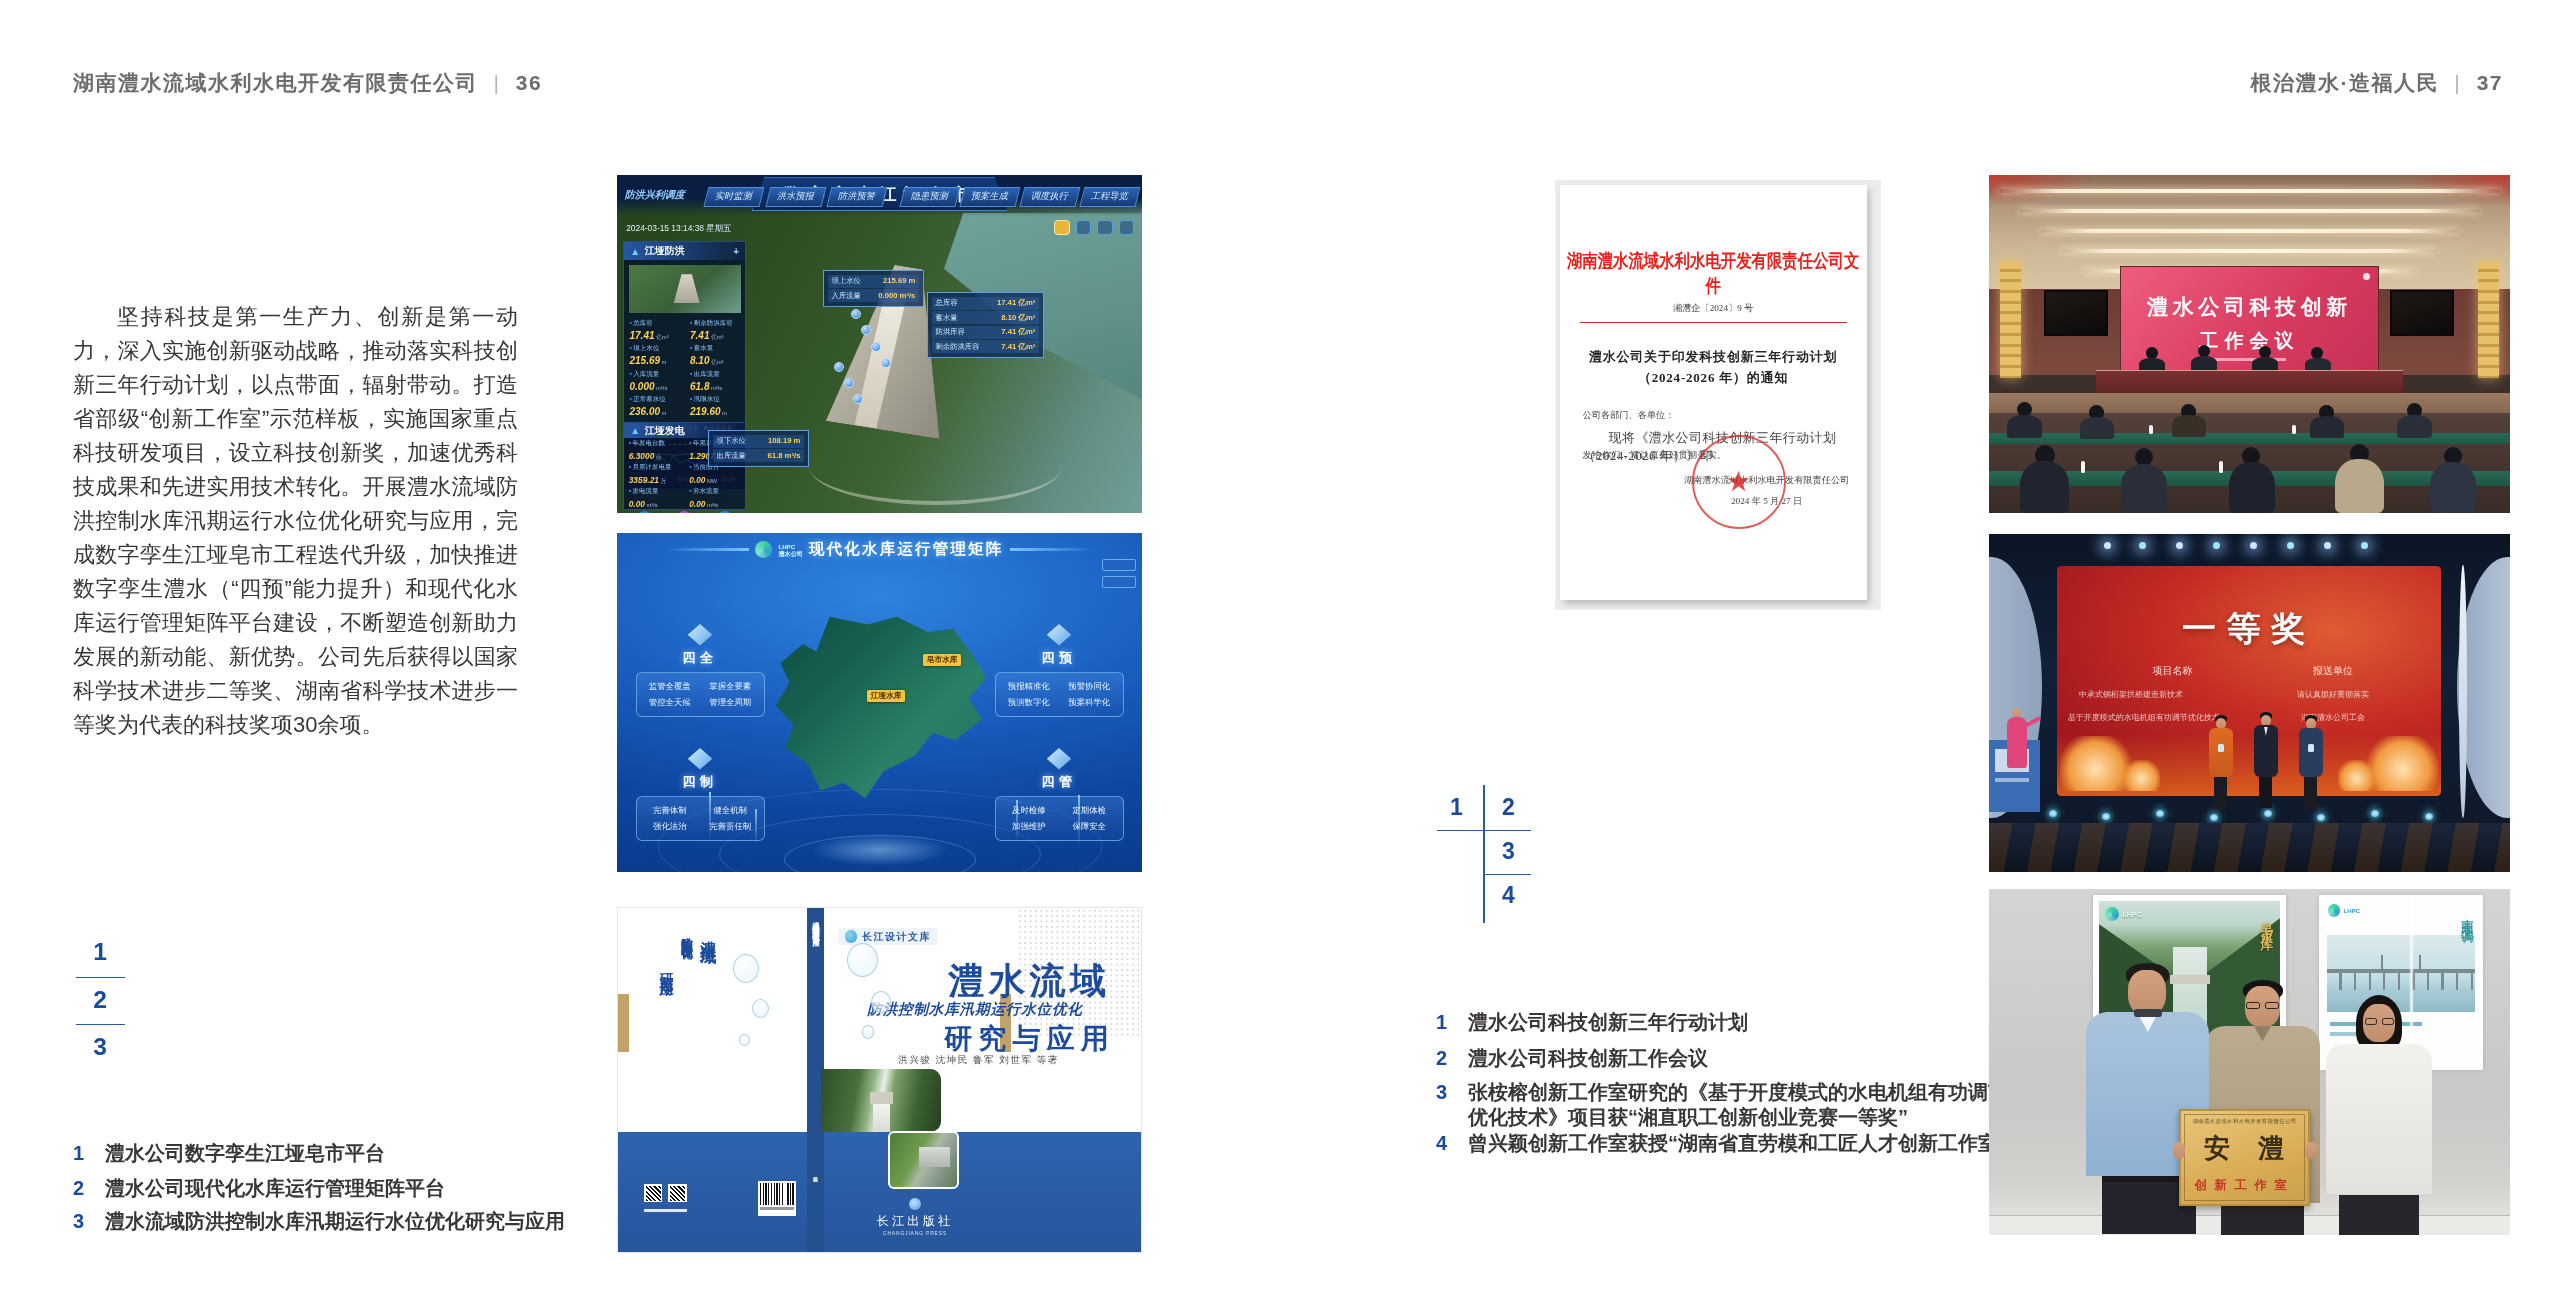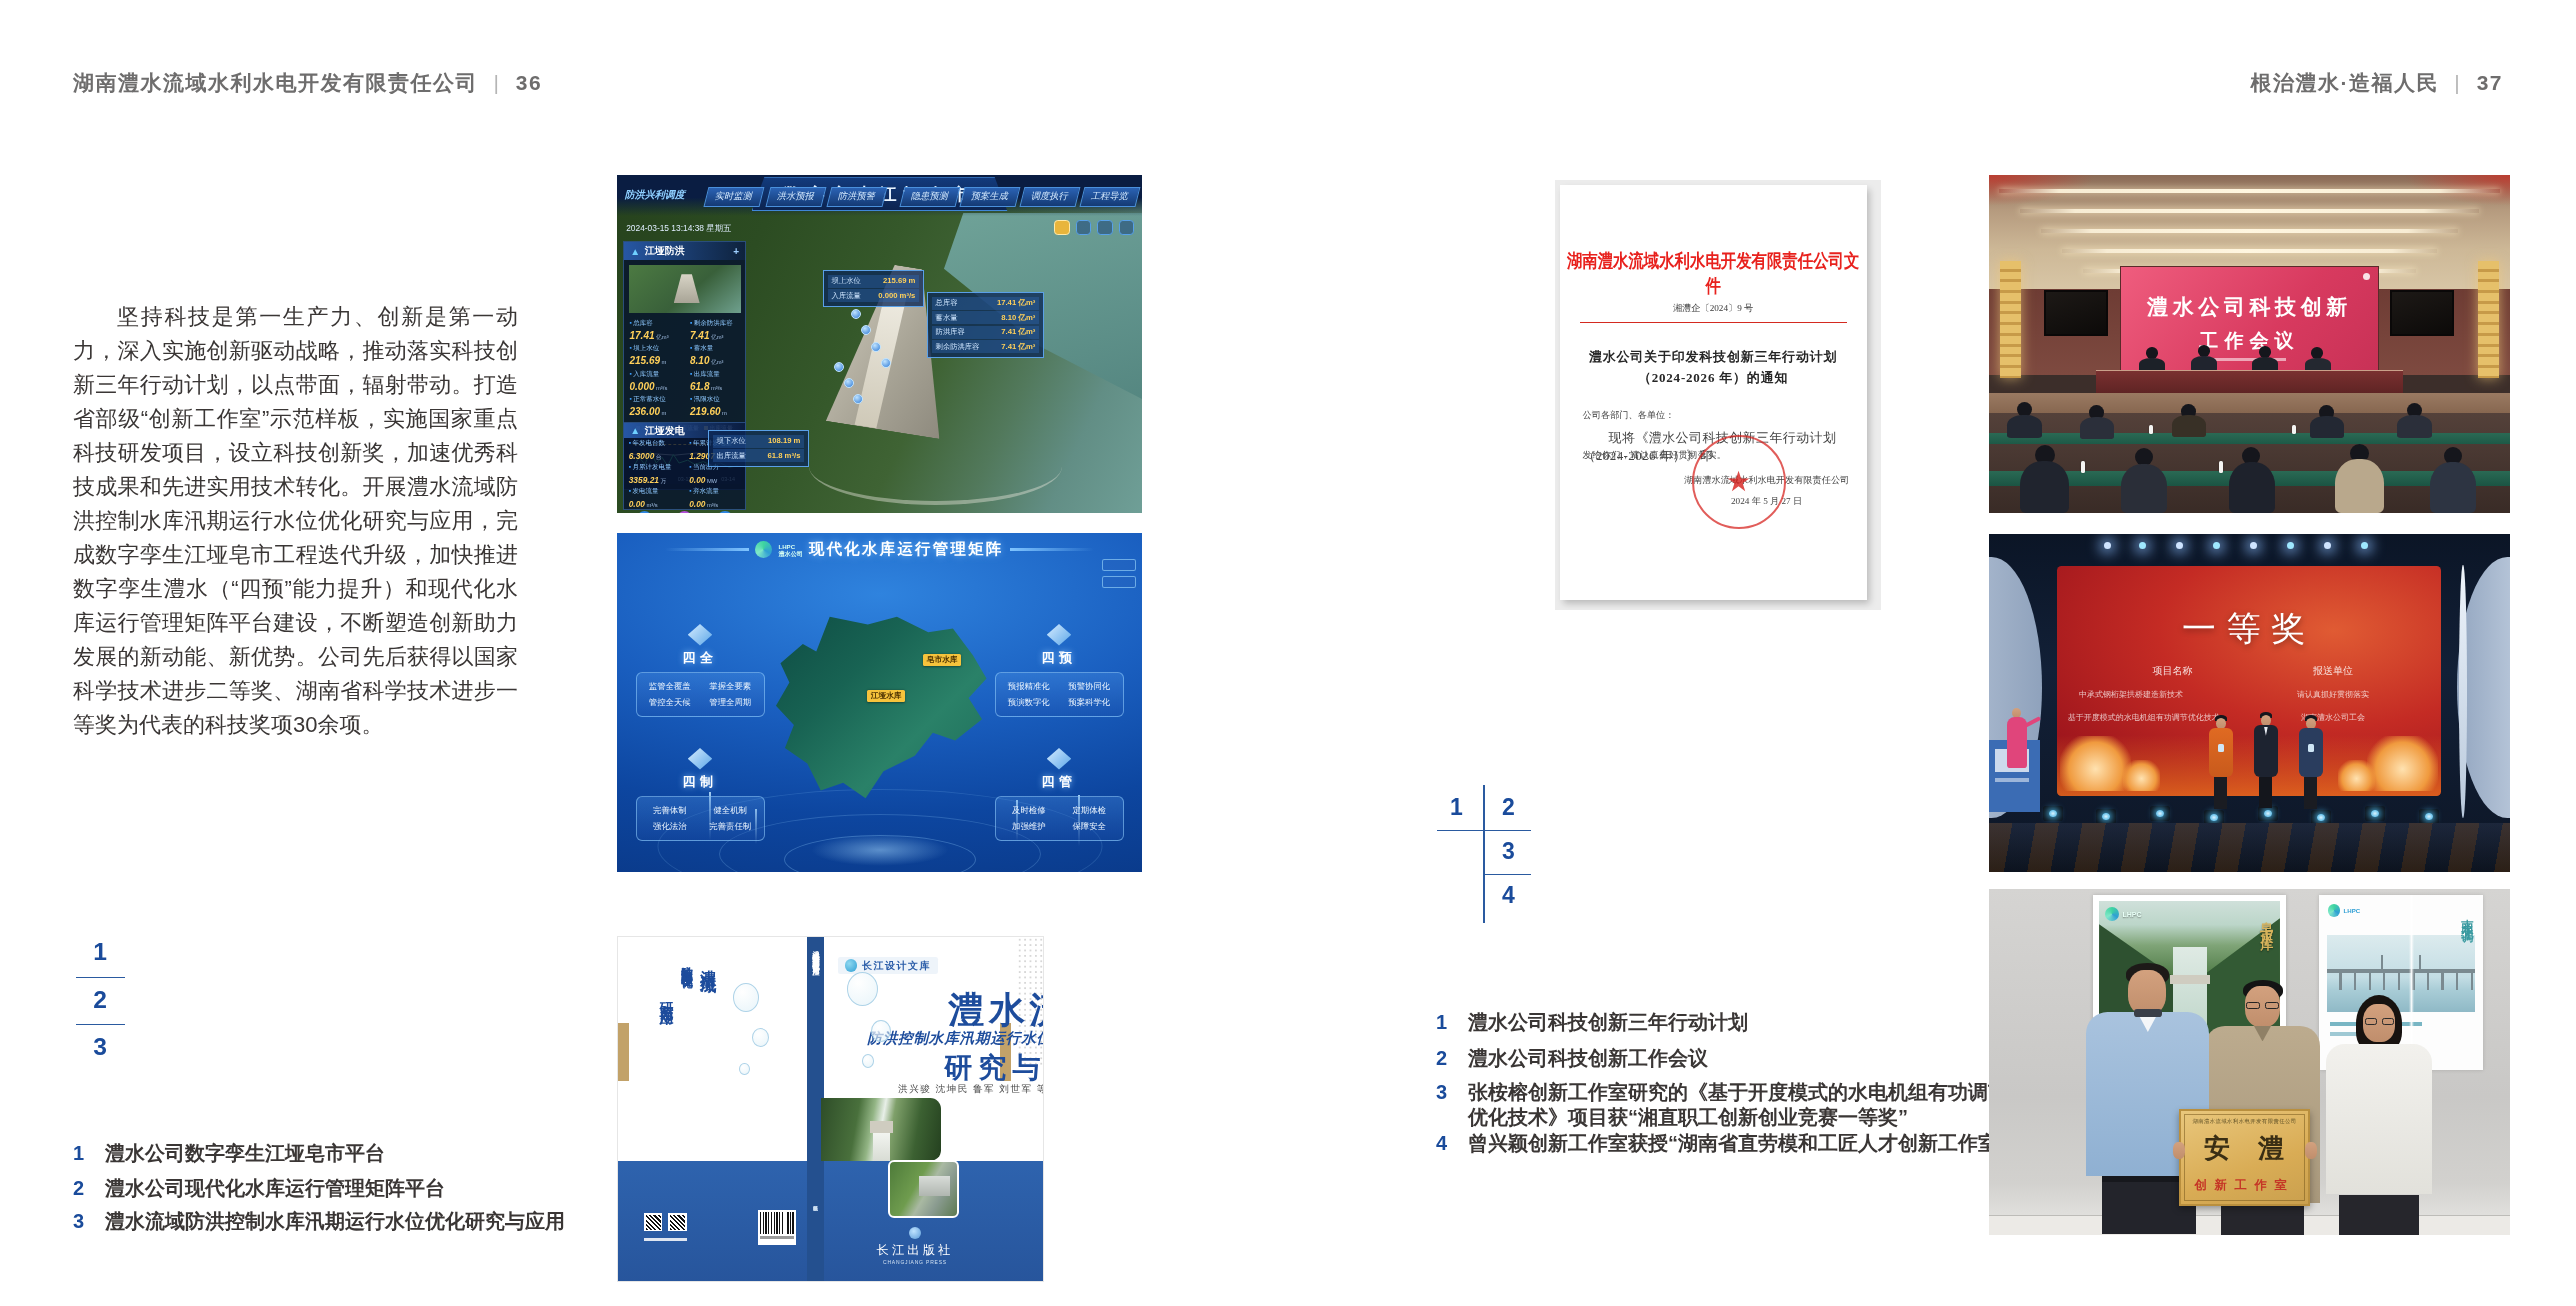--- a/index.html
+++ b/index.html
@@ -301,21 +301,21 @@
     <div class="rip" style="bottom:-12.3px;width:192px;height:49px"></div>
     <div class="rip" style="bottom:-21.5px;width:322px;height:80px;border-color:rgba(150,210,255,.22)"></div>
     <div class="rip" style="bottom:-32px;width:445px;height:115px;border-color:rgba(150,210,255,.16)"></div>
     <div class="a" style="left:50%;bottom:6.1px;transform:translateX(-50%);width:138px;height:32px;background:radial-gradient(rgba(170,220,255,.5),rgba(170,220,255,0) 70%)"></div>
     <span class="pil" style="left:92px;bottom:32px;height:48px"></span>
     <span class="pil" style="left:138px;bottom:28px;height:35px"></span>
     <span class="pil" style="left:399px;bottom:31px;height:41px"></span>
     <span class="pil" style="left:461px;bottom:26px;height:51px"></span>
   </div>
 
-  <div class="fig" style="left:617px;top:936px;width:427px;height:346px;background:#fff;border:0.8px solid #e6e6e6">
+  <div class="fig" style="left:617px;top:907px;width:525px;height:346px;background:#fff;border:0.8px solid #e6e6e6">
     <div class="a" style="left:399px;top:0;width:126px;height:129px;background-image:radial-gradient(#c9c9c9 0.8px,rgba(201,201,201,0) 1px);background-size:5.4px 5.4px;opacity:.75"></div>
     <div class="a" style="left:0;top:224px;width:525px;height:121px;background:linear-gradient(180deg,#2e63ae,#27559c)"></div>
     <span class="tanr" style="left:0;top:86px"></span>
     <span class="tanr" style="left:382px;top:86px"></span>
 
     <div class="a vtx" style="left:40px;top:20px;height:192px;color:#1d4c9c">
       <span style="display:block;font-size:16px;letter-spacing:2.3px">澧水流域</span>
       <span style="display:block;font-size:11.5px;letter-spacing:0.8px;margin:0 3.1px">防洪控制水库汛期运行水位优化</span>
       <span style="display:block;font-size:14px;letter-spacing:2.3px;position:relative;top:34px">研究与应用</span>
     </div>
@@ -487,21 +487,21 @@
     <span class="sl" style="left:372px;background:#9fe8ff"></span>
     <div class="a" style="left:-31px;top:23px;width:84px;height:261px;background:linear-gradient(90deg,#aebdd2,#8fa2bc);border-radius:0 60% 60% 0 / 0 50% 50% 0"></div>
     <div class="a" style="right:-31px;top:23px;width:84px;height:261px;background:linear-gradient(270deg,#c7d4e4,#93a6c0);border-radius:60% 0 0 60% / 50% 0 0 50%"></div>
     <div class="a" style="right:43px;top:31px;width:7.7px;height:253px;background:linear-gradient(#eef4fb,#b9c9dc);border-radius:50%"></div>
     <div class="a" style="left:0;top:206px;width:51px;height:72px;background:#3b6cb4">
       <div class="a" style="left:6.1px;top:9.2px;width:34px;height:23px;background:rgba(255,255,255,.75)"></div>
       <div class="a" style="left:6.1px;top:38px;width:34px;height:3.8px;background:rgba(255,255,255,.5)"></div>
     </div>
     <div class="a" style="left:68px;top:32px;width:384px;height:230px;border-radius:4.6px;background:radial-gradient(130% 120% at 72% 28%,#e05b33 0%,#c42b24 35%,#9c141c 70%,#7e0d14 100%);overflow:hidden">
       <div class="a" style="left:-46px;top:-38px;width:330px;height:131px;border:2.3px solid rgba(255,200,100,.75);border-color:rgba(255,200,100,.75) transparent transparent transparent;border-radius:50%;transform:rotate(-7deg)"></div>
-      <div class="a ctr serif" style="left:0;right:0;top:40px;font-size:34px;font-weight:400;color:#fff;letter-spacing:10.7px;text-shadow:0 1.5px 6.1px rgba(0,0,0,.4)">一等奖</div>
+      <div class="a ctr serif" style="left:0;right:0;top:40px;font-size:34px;font-weight:700;color:#fff;letter-spacing:10.7px;text-shadow:0 1.5px 6.1px rgba(0,0,0,.4)">一等奖</div>
       <div class="a ctr" style="left:31px;top:98px;width:169px;font-size:10px;color:rgba(255,255,255,.85)">项目名称</div>
       <div class="a ctr" style="right:31px;top:98px;width:154px;font-size:10px;color:rgba(255,255,255,.85)">报送单位</div>
       <div class="a" style="left:22px;top:123px;width:192px;font-size:8px;color:rgba(255,255,255,.72)">中承式钢桁架拱桥建造新技术</div>
       <div class="a ctr" style="right:31px;top:123px;width:154px;font-size:8px;color:rgba(255,255,255,.72)">请认真抓好贯彻落实</div>
       <div class="a" style="left:10.7px;top:146px;width:200px;font-size:8px;color:rgba(255,255,255,.72)">基于开度模式的水电机组有功调节优化技术</div>
       <div class="a ctr" style="right:31px;top:146px;width:154px;font-size:8px;color:rgba(255,255,255,.72)">湖南澧水公司工会</div>
       <div class="a" style="left:0;right:0;bottom:0;height:61px;background:linear-gradient(0deg,rgba(255,140,30,.6),rgba(255,140,30,0))"></div>
       <span class="orb" style="left:3.1px"></span>
       <span class="orb" style="left:66px;width:37px;height:31px"></span>
       <span class="orb" style="right:3.1px"></span>

